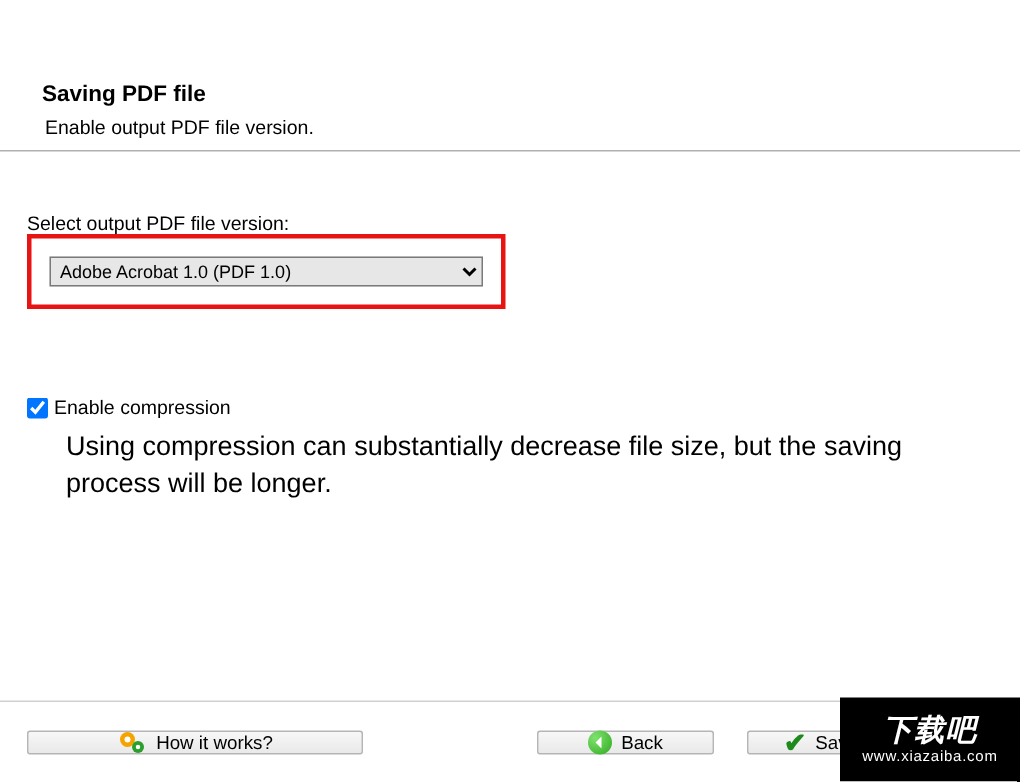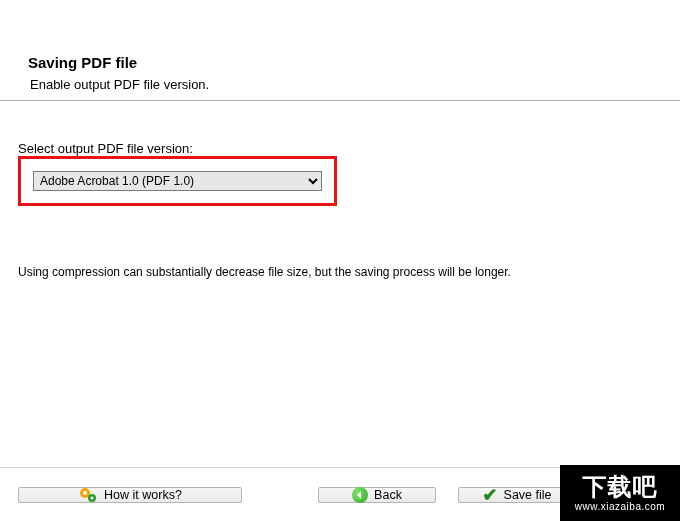--- a/index.html
+++ b/index.html
@@ -62,22 +62,23 @@
   }
   .chk-row input[type="checkbox"] {
     width: 14px;
     height: 14px;
     margin: 0;
   }
   .chk-row label {
     font-size: 13px;
   }
   .desc {
-    font-size: 12px;
+    font-size: 18px;
     line-height: 1.4;
+    margin-left: 26px;
   }
   .footer {
     position: absolute;
     left: 0;
     right: 0;
     bottom: 0;
     height: 54px;
     border-top: 1px solid #d0d0d0;
     background: #fff;
     display: flex;
@@ -92,21 +93,21 @@
     display: inline-flex;
     align-items: center;
     justify-content: center;
     gap: 6px;
     font-size: 12.5px;
     cursor: pointer;
     font-family: inherit;
     color: #000;
   }
   .btn-how { width: 224px; }
-  .btn-back { width: 118px; margin-left: 76px; }
+  .btn-back { width: 118px; margin-left: 116px; }
   .btn-save { width: 118px; margin-left: 22px; }
   .gear-icon svg { display:block; }
   .arrow-icon {
     width: 16px; height: 16px;
     border-radius: 50%;
     background: radial-gradient(circle at 30% 30%, #7fe26f, #2faa1f);
     display: inline-flex;
     align-items: center;
     justify-content: center;
     color: #fff;
@@ -128,22 +129,23 @@
     background: #000;
     color: #fff;
     text-align: center;
     display: flex;
     flex-direction: column;
     justify-content: center;
     align-items: center;
     z-index: 50;
   }
   .watermark .big {
-    font-size: 24px;
+    font-size: 20px;
     font-weight: 900;
+    font-style: italic;
     line-height: 1;
     letter-spacing: 1px;
   }
   .watermark .small {
     font-size: 10px;
     margin-top: 2px;
     letter-spacing: 0.5px;
   }
 </style>
 </head>
@@ -156,20 +158,24 @@
 
 <div class="content">
   <div class="label">Select output PDF file version:</div>
   <div class="select-wrap">
     <select class="version">
       <option>Adobe Acrobat 1.0 (PDF 1.0)</option>
     </select>
   </div>
 
   <div class="compress-block">
+    <div class="chk-row">
+      <input type="checkbox" checked="" style="">
+      <label>Enable compression</label>
+    </div>
     <div class="desc">Using compression can substantially decrease file size, but the saving process will be longer.</div>
   </div>
 </div>
 
 <div class="footer">
   <button class="btn btn-how">
     <span class="gear-icon">
       <svg width="20" height="18" viewBox="0 0 20 18">
         <g fill="#f5a300">
           <circle cx="7" cy="7" r="5"></circle>

